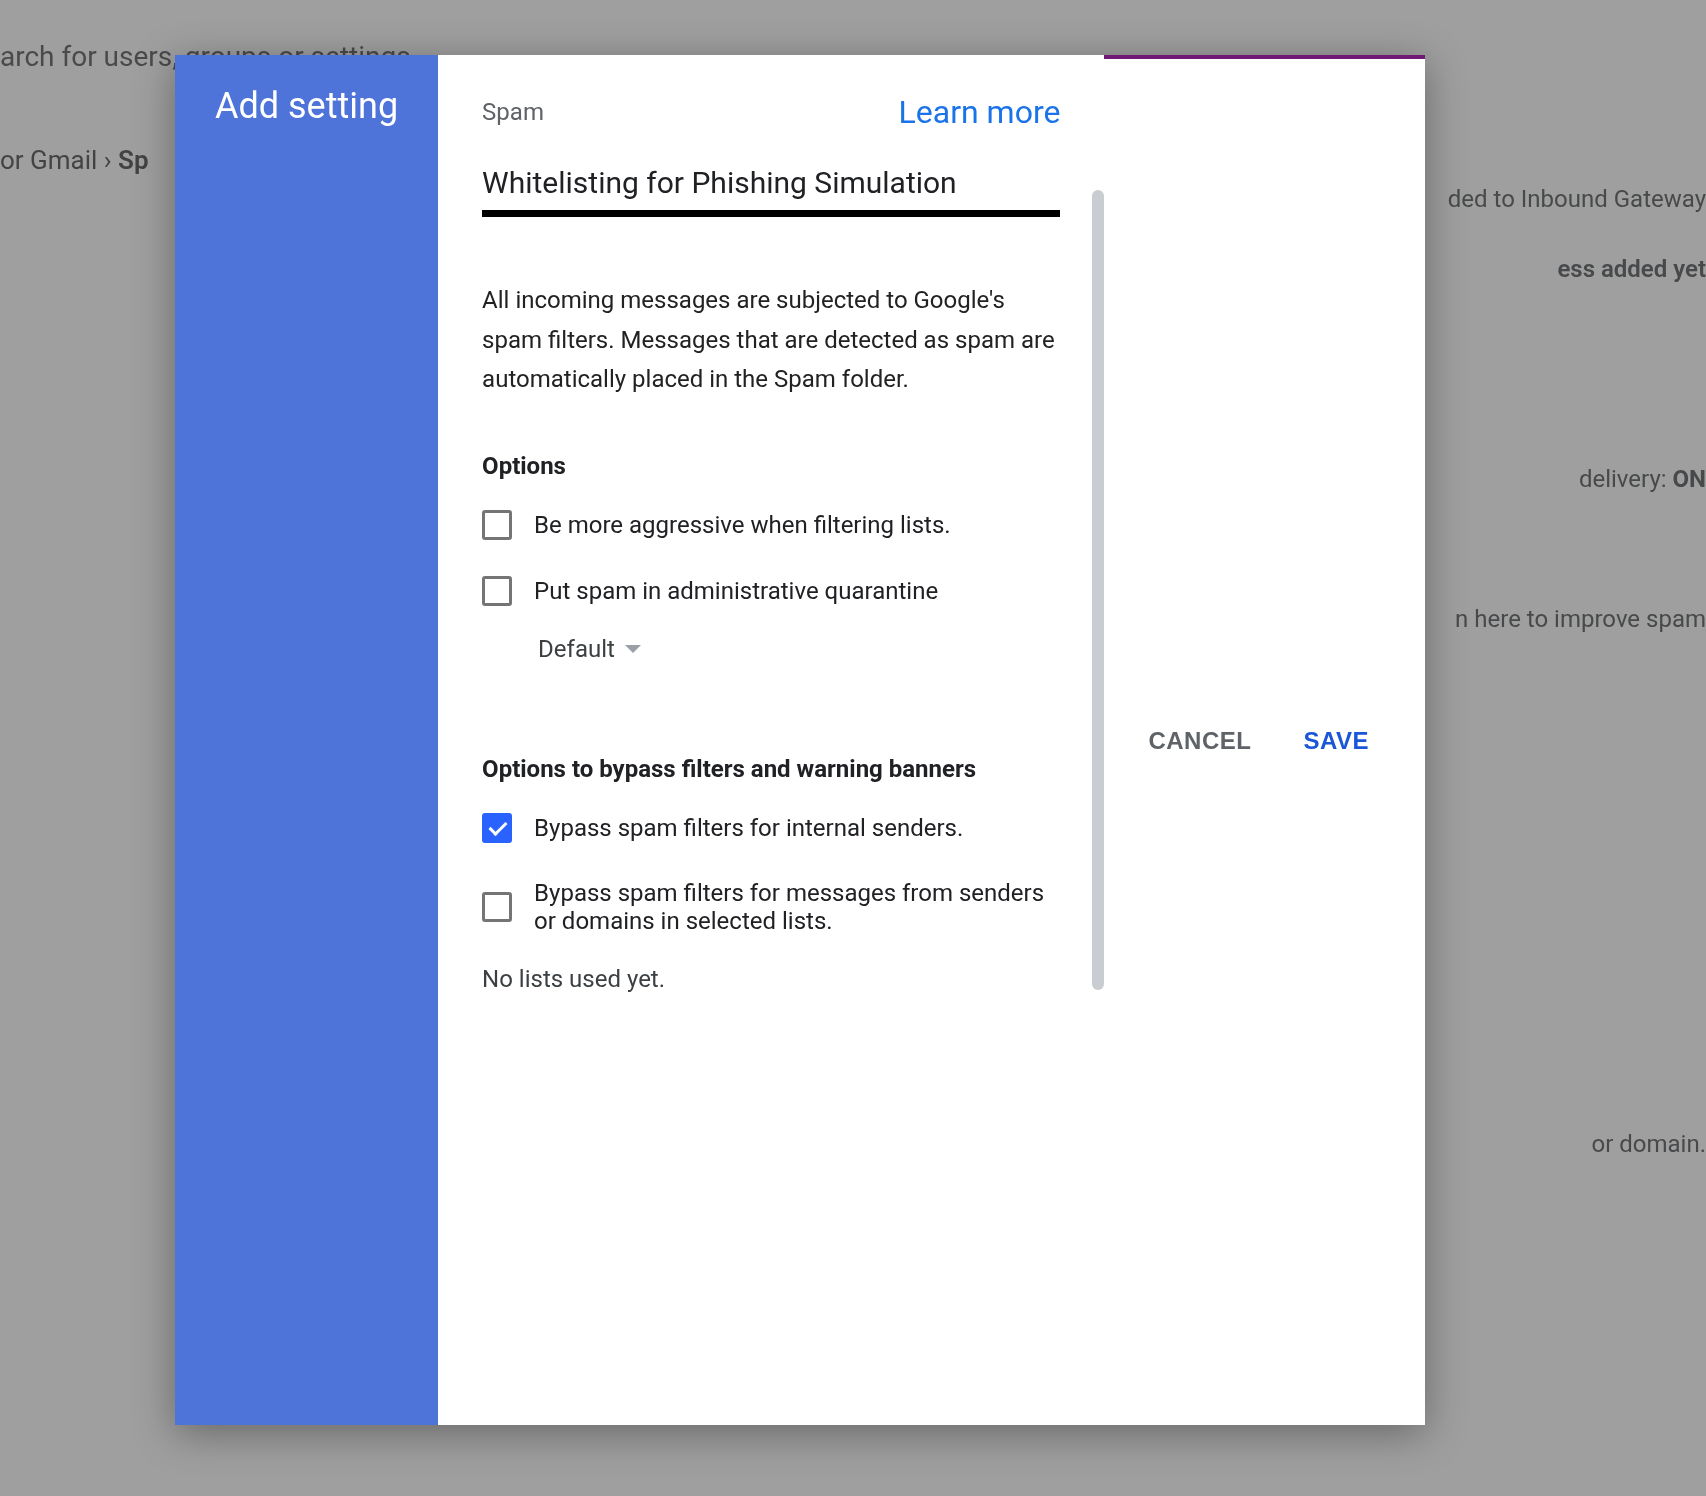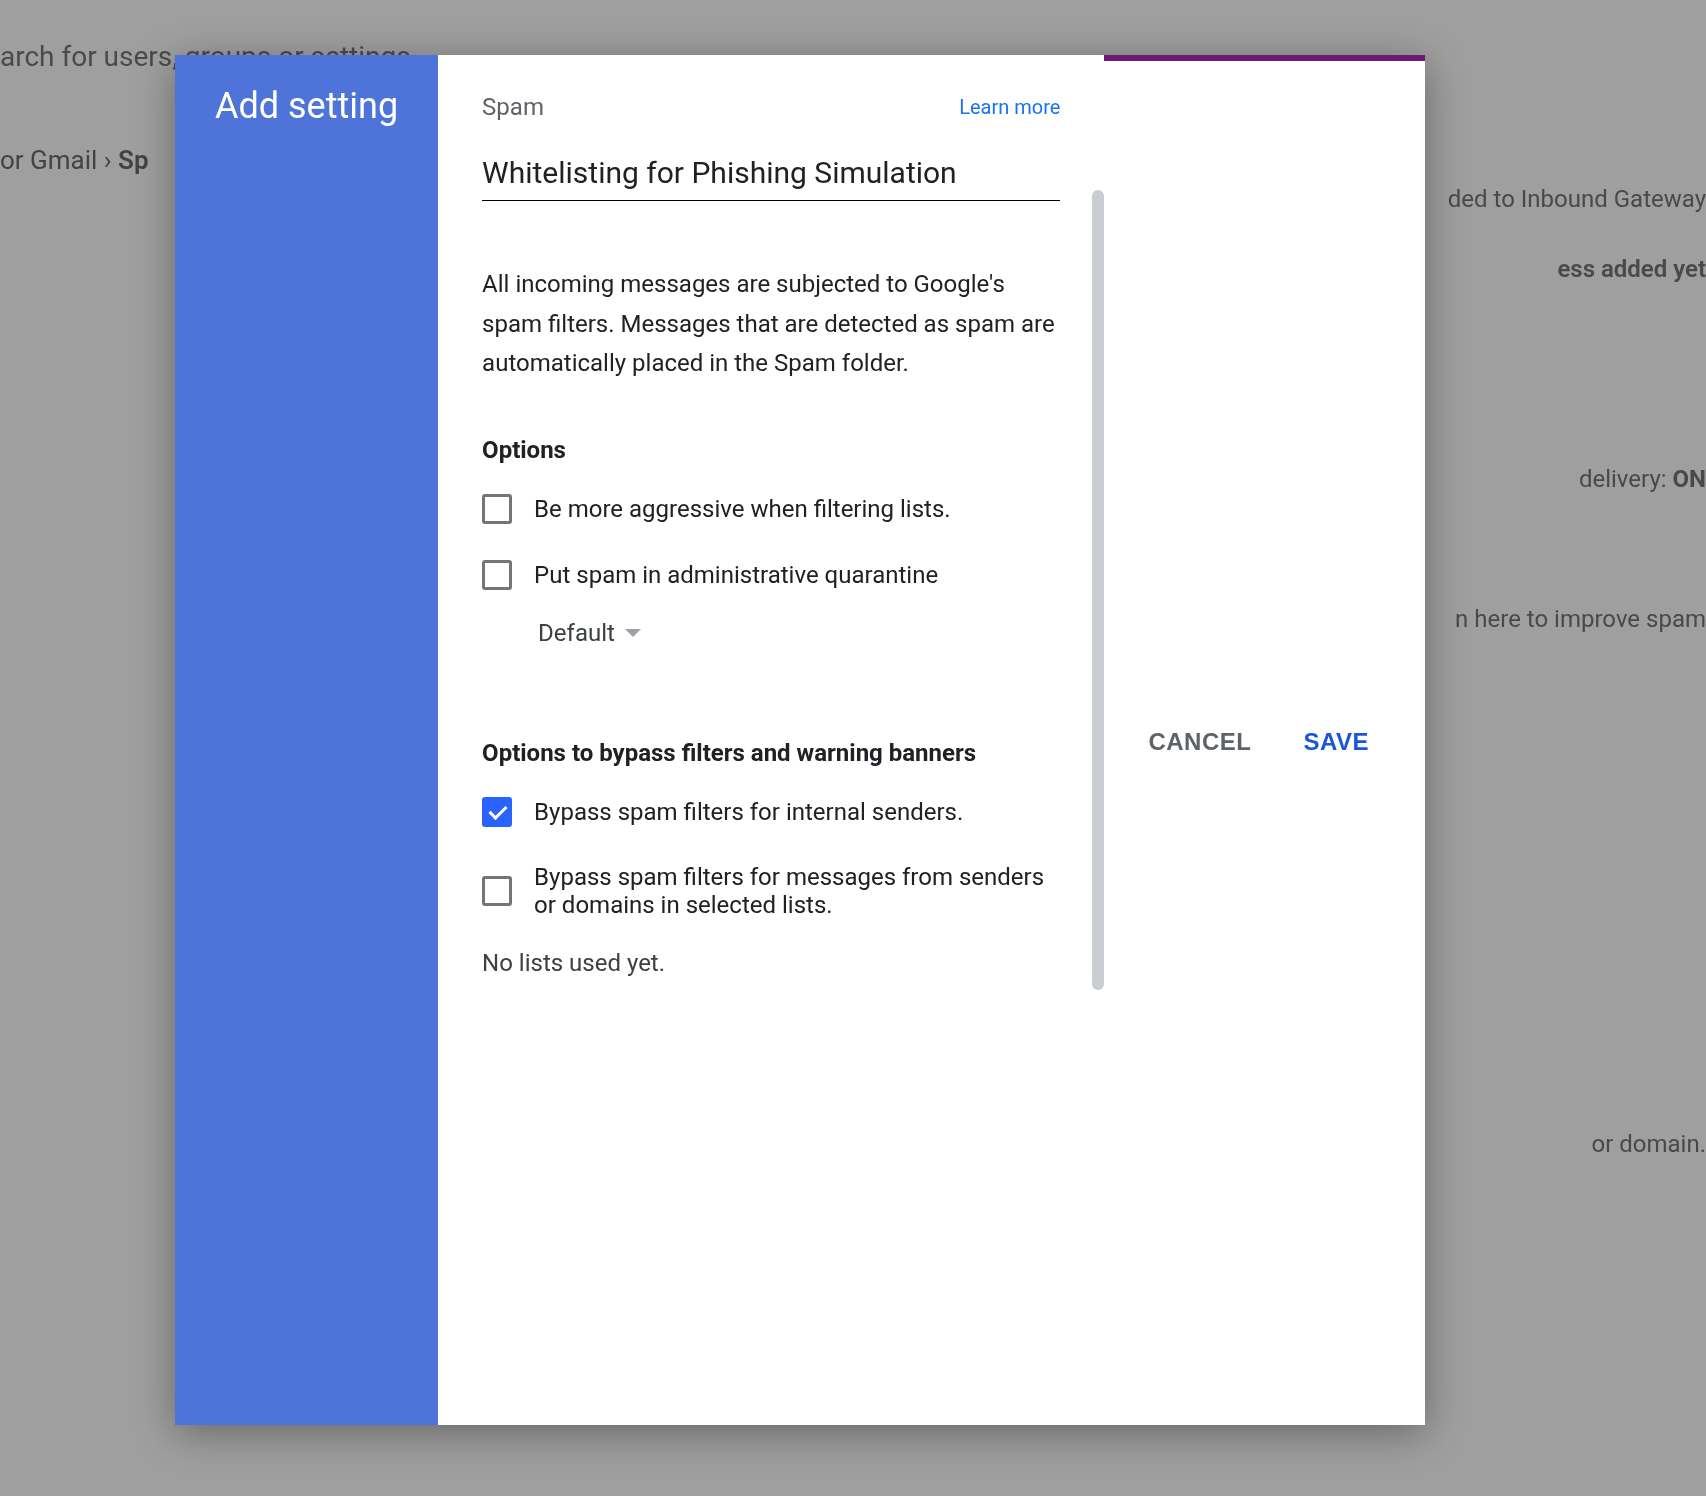--- a/index.html
+++ b/index.html
@@ -100,29 +100,29 @@
       justify-content: space-between;
       align-items: center;
       margin-bottom: 28px;
       text-align: center;
     }
     .category-label {
       font-size: 24px;
       color: #5f6368;
     }
     .learn-more {
-      font-size: 20px;
+      font-size: 32px;
       color: #1a73e8;
       text-decoration: none;
       cursor: pointer;
     }
     .setting-name-input {
       width: 100%;
       border: none;
-      border-bottom: 1px solid #000000;
+      border-bottom: 7px solid #000000;
       font-size: 30px;
       padding: 6px 0 10px 0;
       outline: none;
       color: #202124;
       font-family: inherit;
     }
     .description {
       margin-top: 64px;
       font-size: 24px;
       line-height: 1.65;
@@ -191,21 +191,21 @@
     .sub-text {
       font-size: 24px;
       color: #3c4043;
       margin-top: -6px;
     }
     .modal-footer {
       display: flex;
       justify-content: flex-end;
       gap: 44px;
       padding: 28px 52px 30px 40px;
-      border-top: 6px solid #701a75;
+      border-top: 4px solid #701a75;
       background: #fff;
     }
     .btn {
       font-size: 24px;
       font-weight: 600;
       letter-spacing: 0.5px;
       border: none;
       background: none;
       cursor: pointer;
       padding: 8px 4px;

